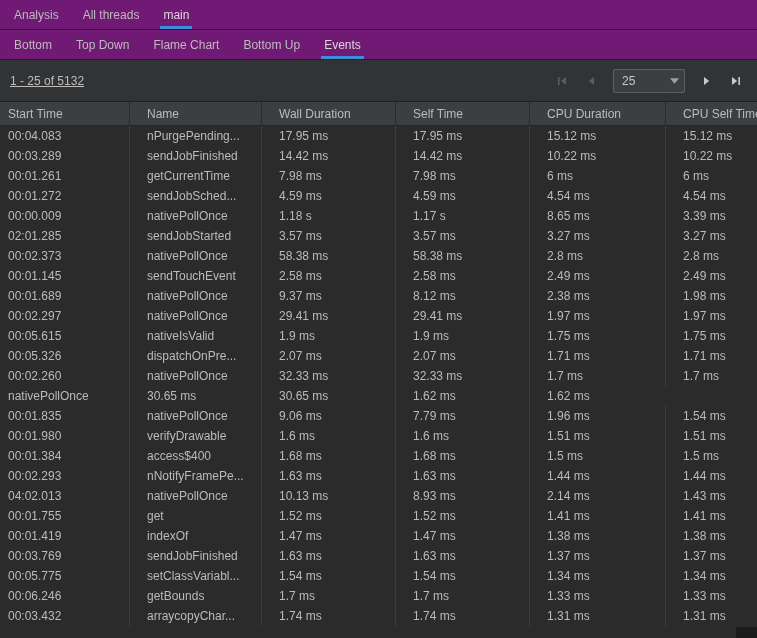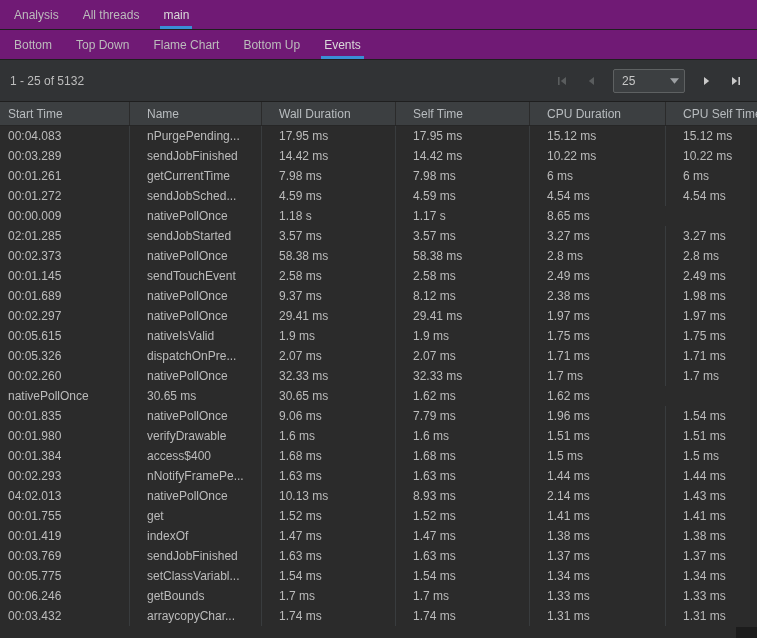--- a/index.html
+++ b/index.html
@@ -42,21 +42,21 @@
 
   
   .pagination {
     height: 42px;
     background: #313335;
     border-bottom: 1px solid #1f1f1f;
     display: flex;
     align-items: center;
     padding: 0 10px;
   }
-  .range { color: #bdbdbd; }
+  .range { color: #bdbdbd; text-decoration: underline; }
   .pager { margin-left: auto; display: flex; align-items: center; gap: 7px; }
   .nav-btn {
     width: 22px; height: 22px;
     display: flex; align-items: center; justify-content: center;
     color: #c9c9c9;
     cursor: default;
   }
   .nav-btn.disabled { color: #5a5d5e; }
   .combo {
     width: 72px; height: 24px;
@@ -228,20 +228,21 @@
         <div class="cell">4.59 ms</div>
         <div class="cell">4.54 ms</div>
         <div class="cell">4.54 ms</div>
       </div>
       <div class="row">
         <div class="cell">00:00.009</div>
         <div class="cell">nativePollOnce</div>
         <div class="cell">1.18 s</div>
         <div class="cell">1.17 s</div>
         <div class="cell">8.65 ms</div>
+        <div class="cell">3.39 ms</div>
       </div>
       <div class="row">
         <div class="cell">02:01.285</div>
         <div class="cell">sendJobStarted</div>
         <div class="cell">3.57 ms</div>
         <div class="cell">3.57 ms</div>
         <div class="cell">3.27 ms</div>
         <div class="cell">3.27 ms</div>
       </div>
       <div class="row">

